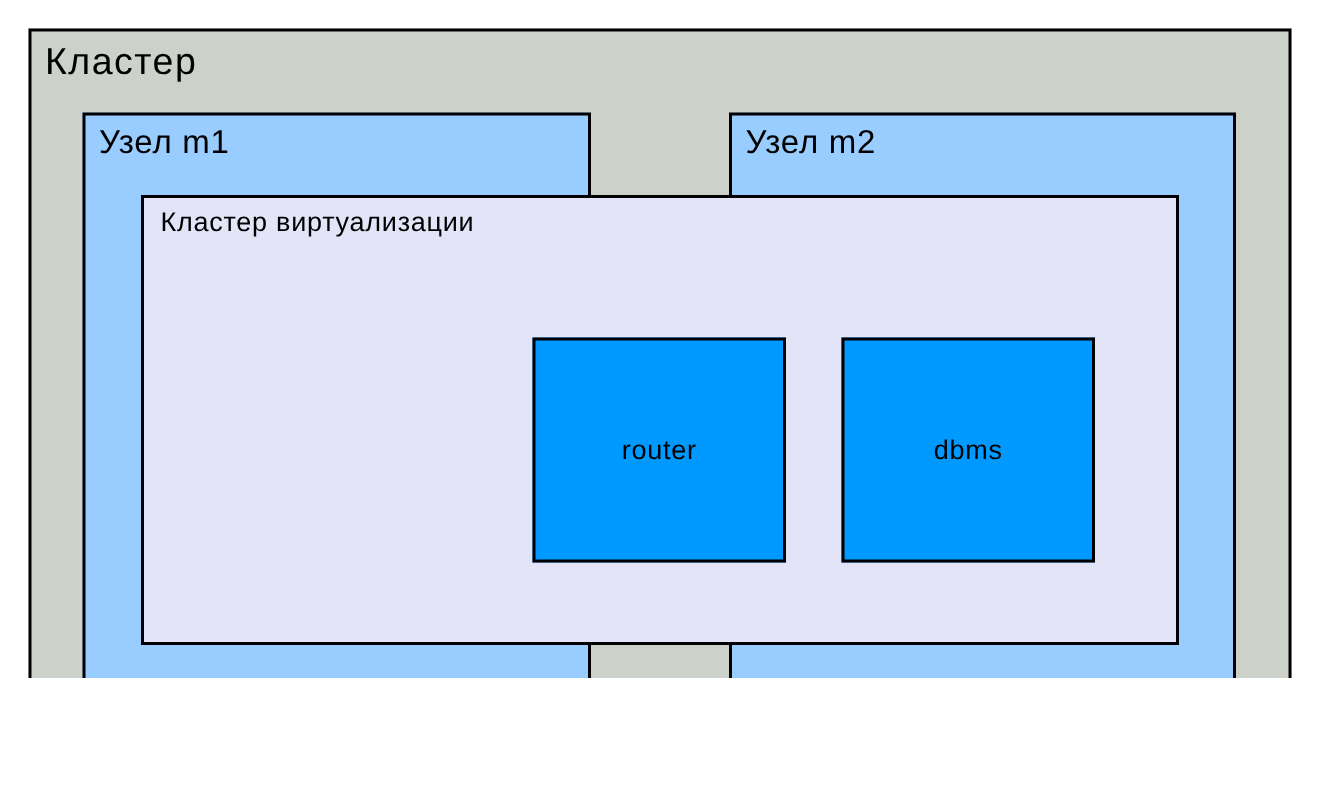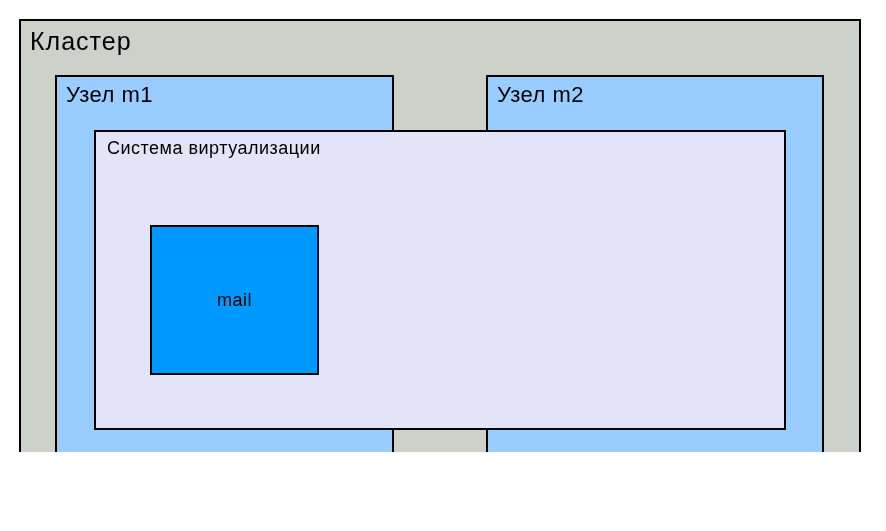--- a/index.html
+++ b/index.html
@@ -98,22 +98,25 @@
 
   <div class="box node node-m1">
     <div class="node-label">Узел m1</div>
   </div>
 
   <div class="box node node-m2">
     <div class="node-label">Узел m2</div>
   </div>
 
   <div class="box virt">
-    <div class="virt-label">Система виртуализации</div>
-  </div>
-
-  <div class="box vm vm-mail">
-    <span>mail</span>
+    <div class="virt-label">Кластер виртуализации</div>
   </div>
 
 
+  <div class="box vm vm-router">
+    <span>router</span>
+  </div>
+
+  <div class="box vm vm-dbms">
+    <span>dbms</span>
+  </div>
 
 </div>
 
 </body></html>

